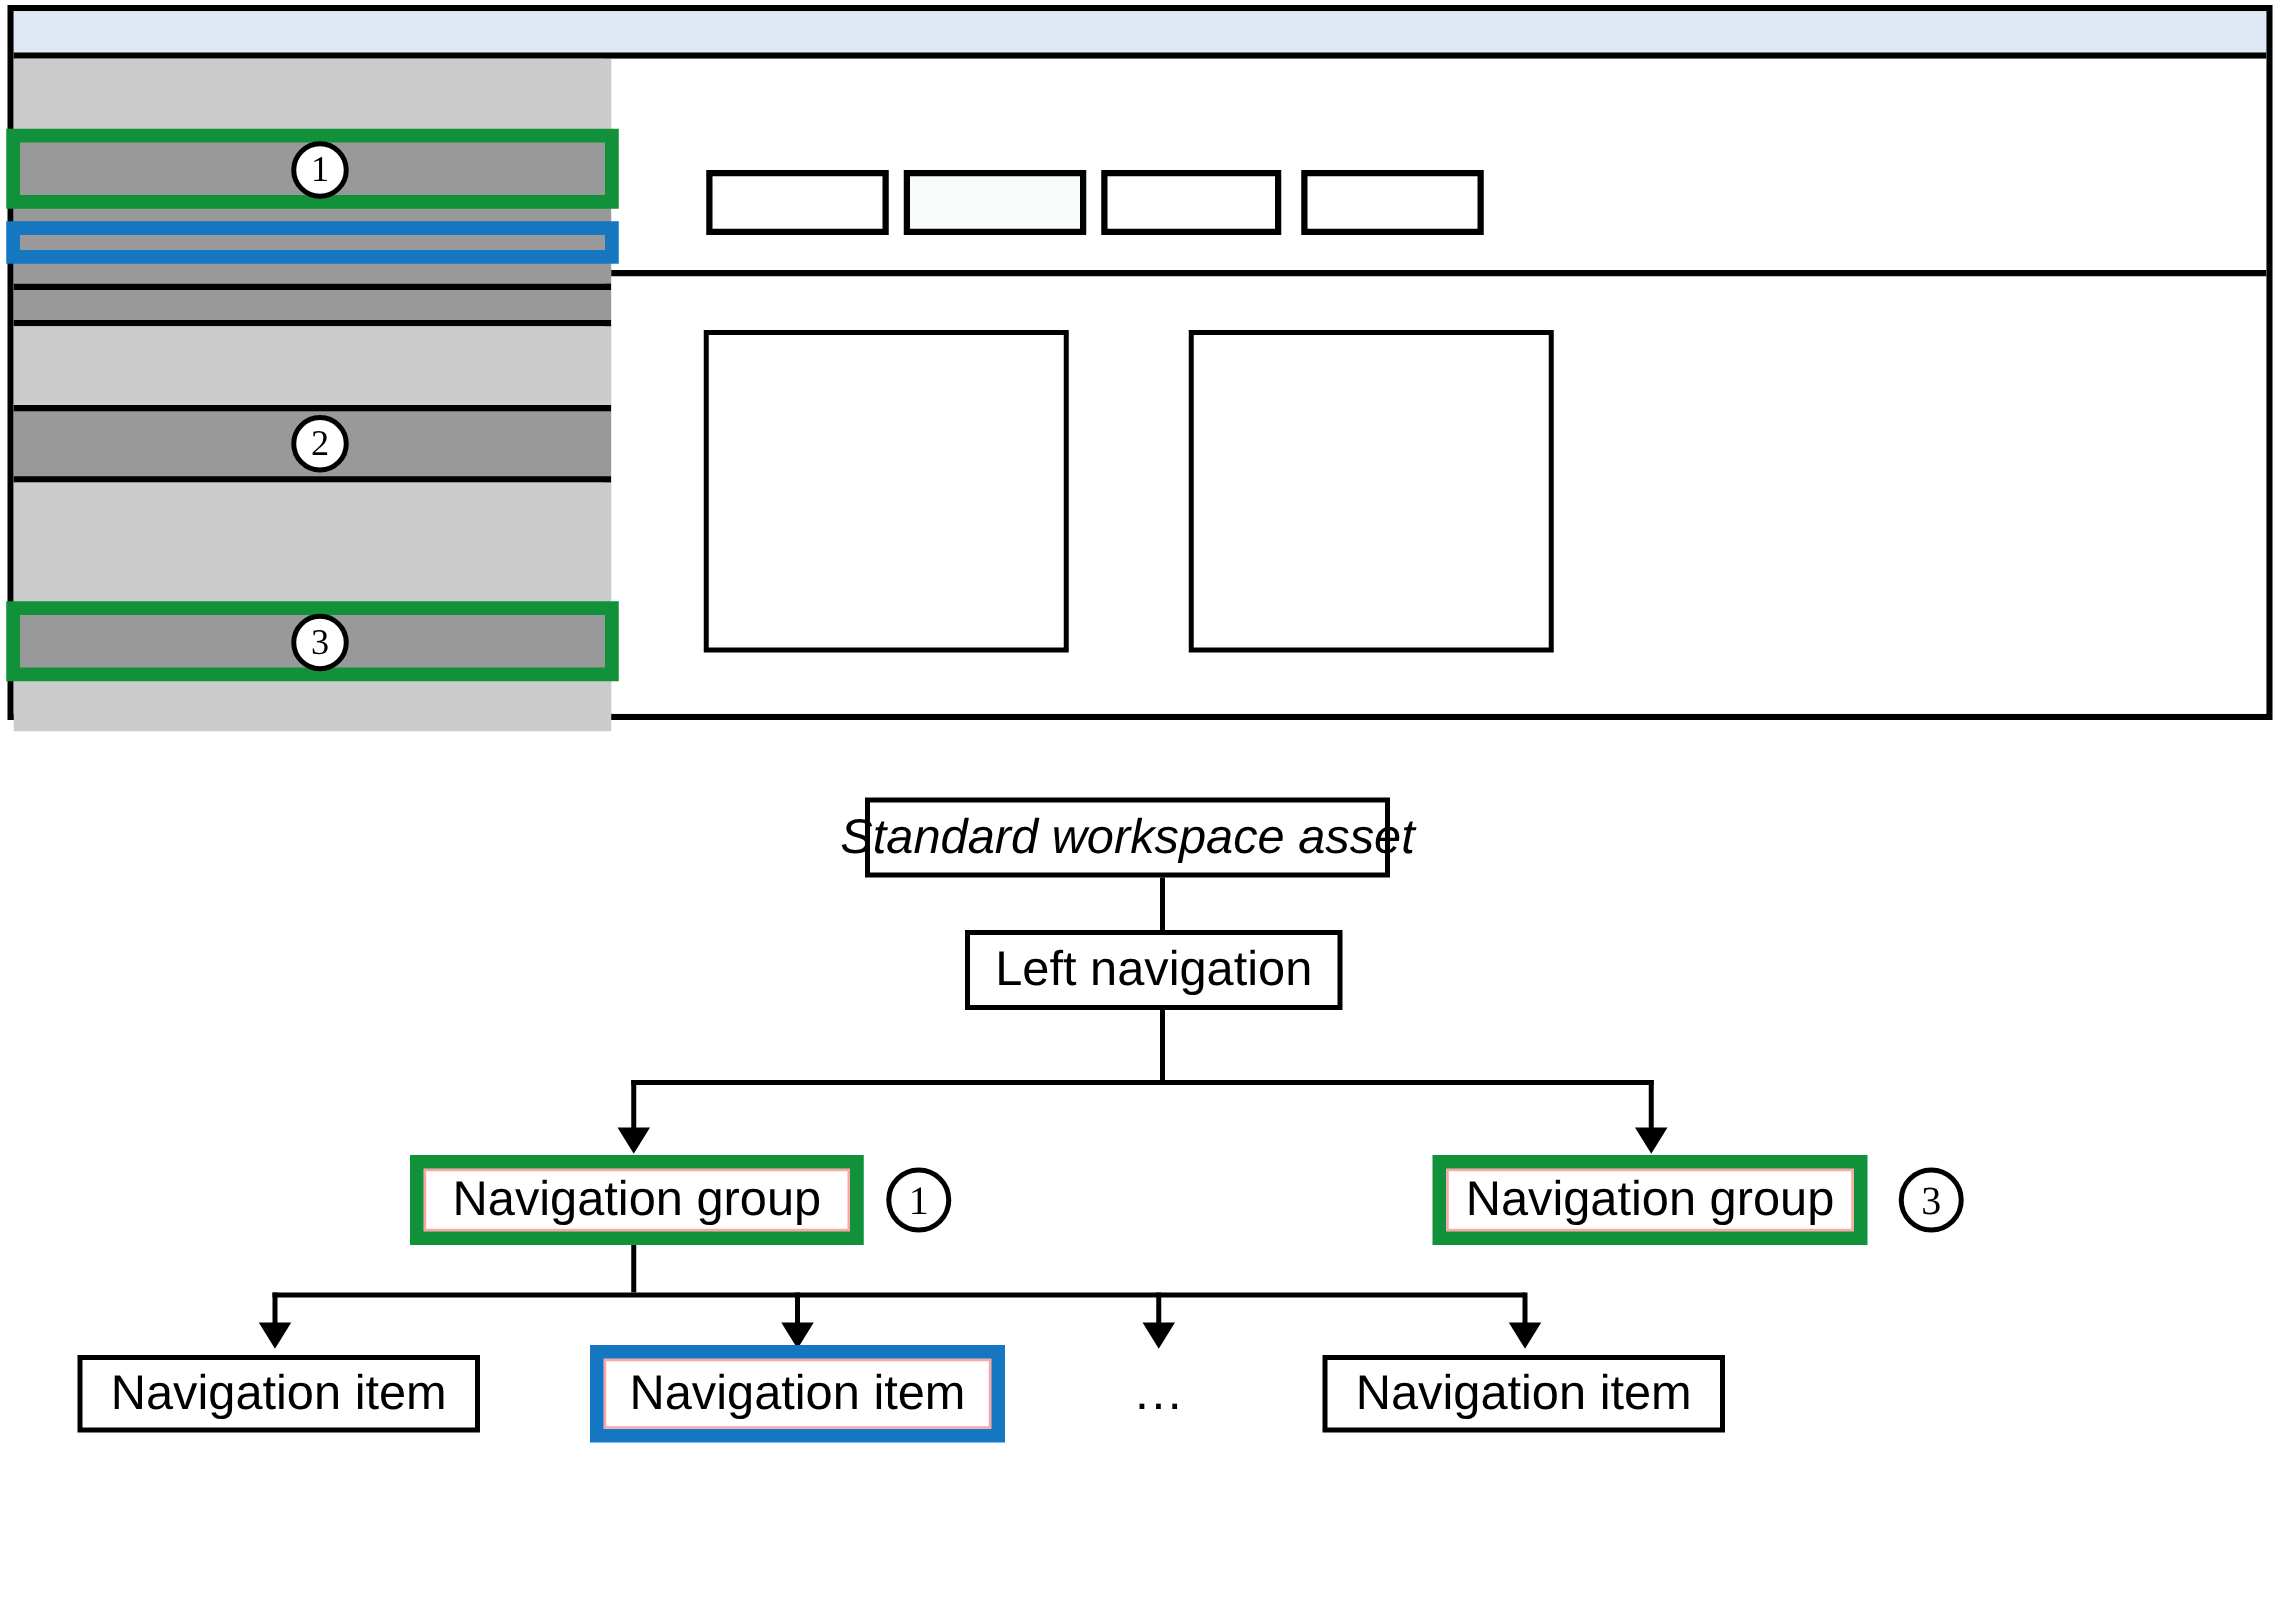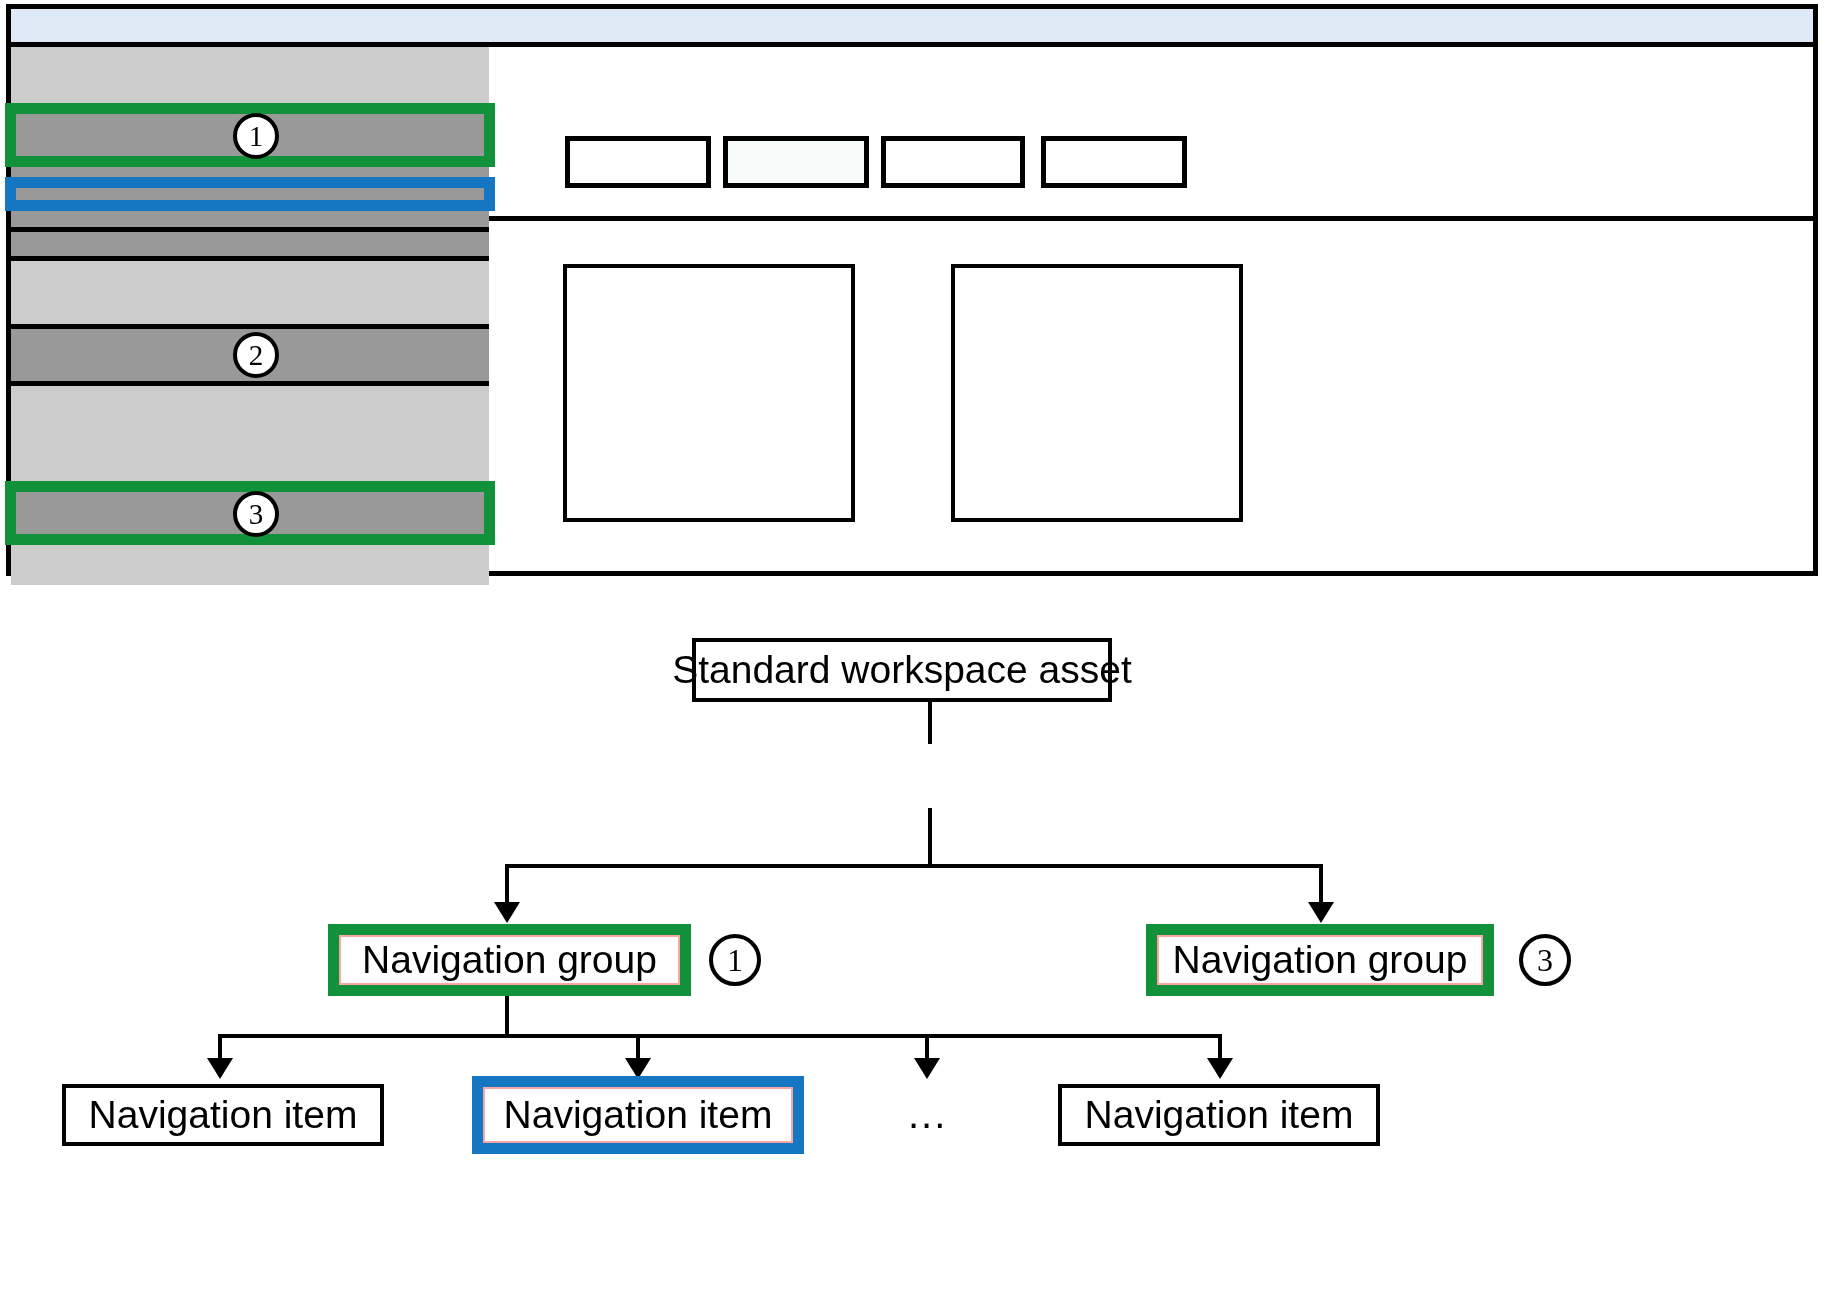--- a/index.html
+++ b/index.html
@@ -258,24 +258,25 @@
 
       <div class="tile-lg" style="left:74px;width:292px;"></div>
       <div class="tile-lg" style="left:462px;width:292px;"></div>
     </div>
 
   </div>
 </div>
 
 <div class="tree">
 
-  <div class="tnode plain" style="left:692px;top:62px;width:420px;height:64px;font-size:39px;">Standard workspace asset</div>
+  <div class="tnode plain" style="left:692px;top:62px;width:420px;height:64px;font-size:39px;font-style:italic;">Standard workspace asset</div>
 
   <div class="line vline" style="left:928px;top:126px;height:42px;"></div>
 
+  <div class="tnode plain" style="left:772px;top:168px;width:302px;height:64px;font-size:39px;">Left navigation</div>
 
   <div class="line vline" style="left:928px;top:232px;height:56px;"></div>
   <div class="line hline" style="left:505px;top:288px;width:818px;"></div>
   <div class="line vline" style="left:505px;top:288px;height:42px;"></div>
   <div class="line vline" style="left:1319px;top:288px;height:42px;"></div>
   <div class="arrow" style="left:494px;top:326px;"></div>
   <div class="arrow" style="left:1308px;top:326px;"></div>
 
   <div class="tnode accent-green" style="left:328px;top:348px;width:363px;height:72px;">
     <div class="inner" style="font-size:39px;">Navigation group</div>

